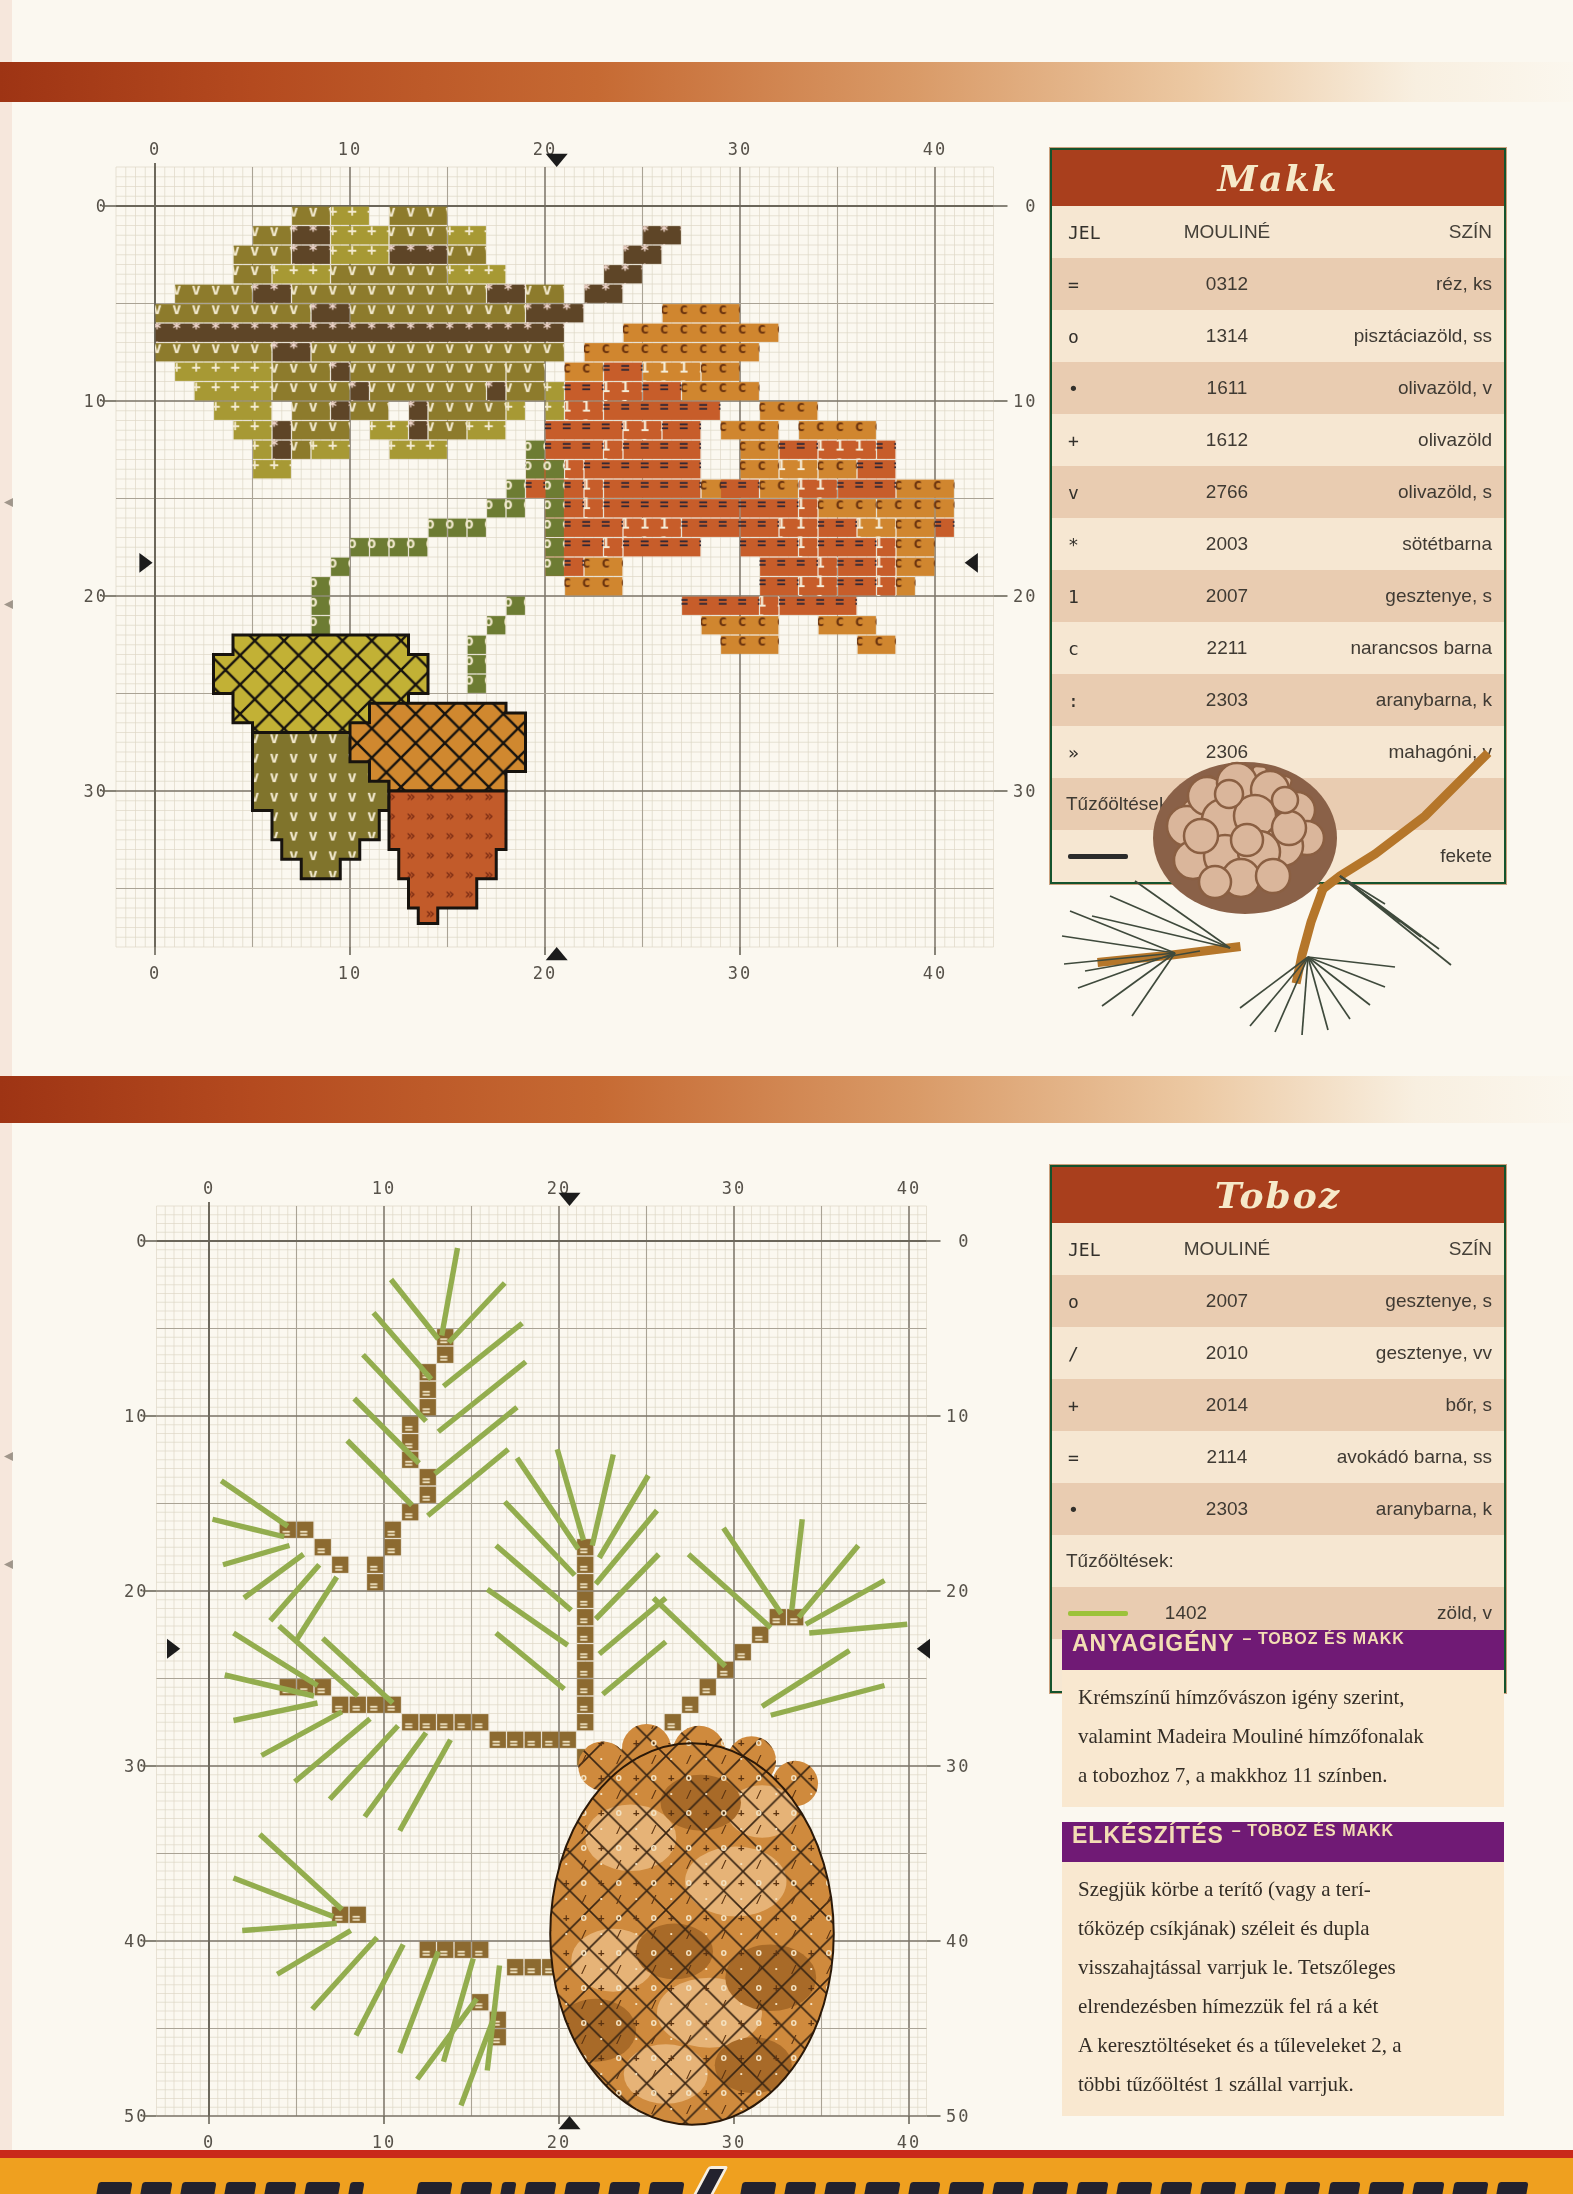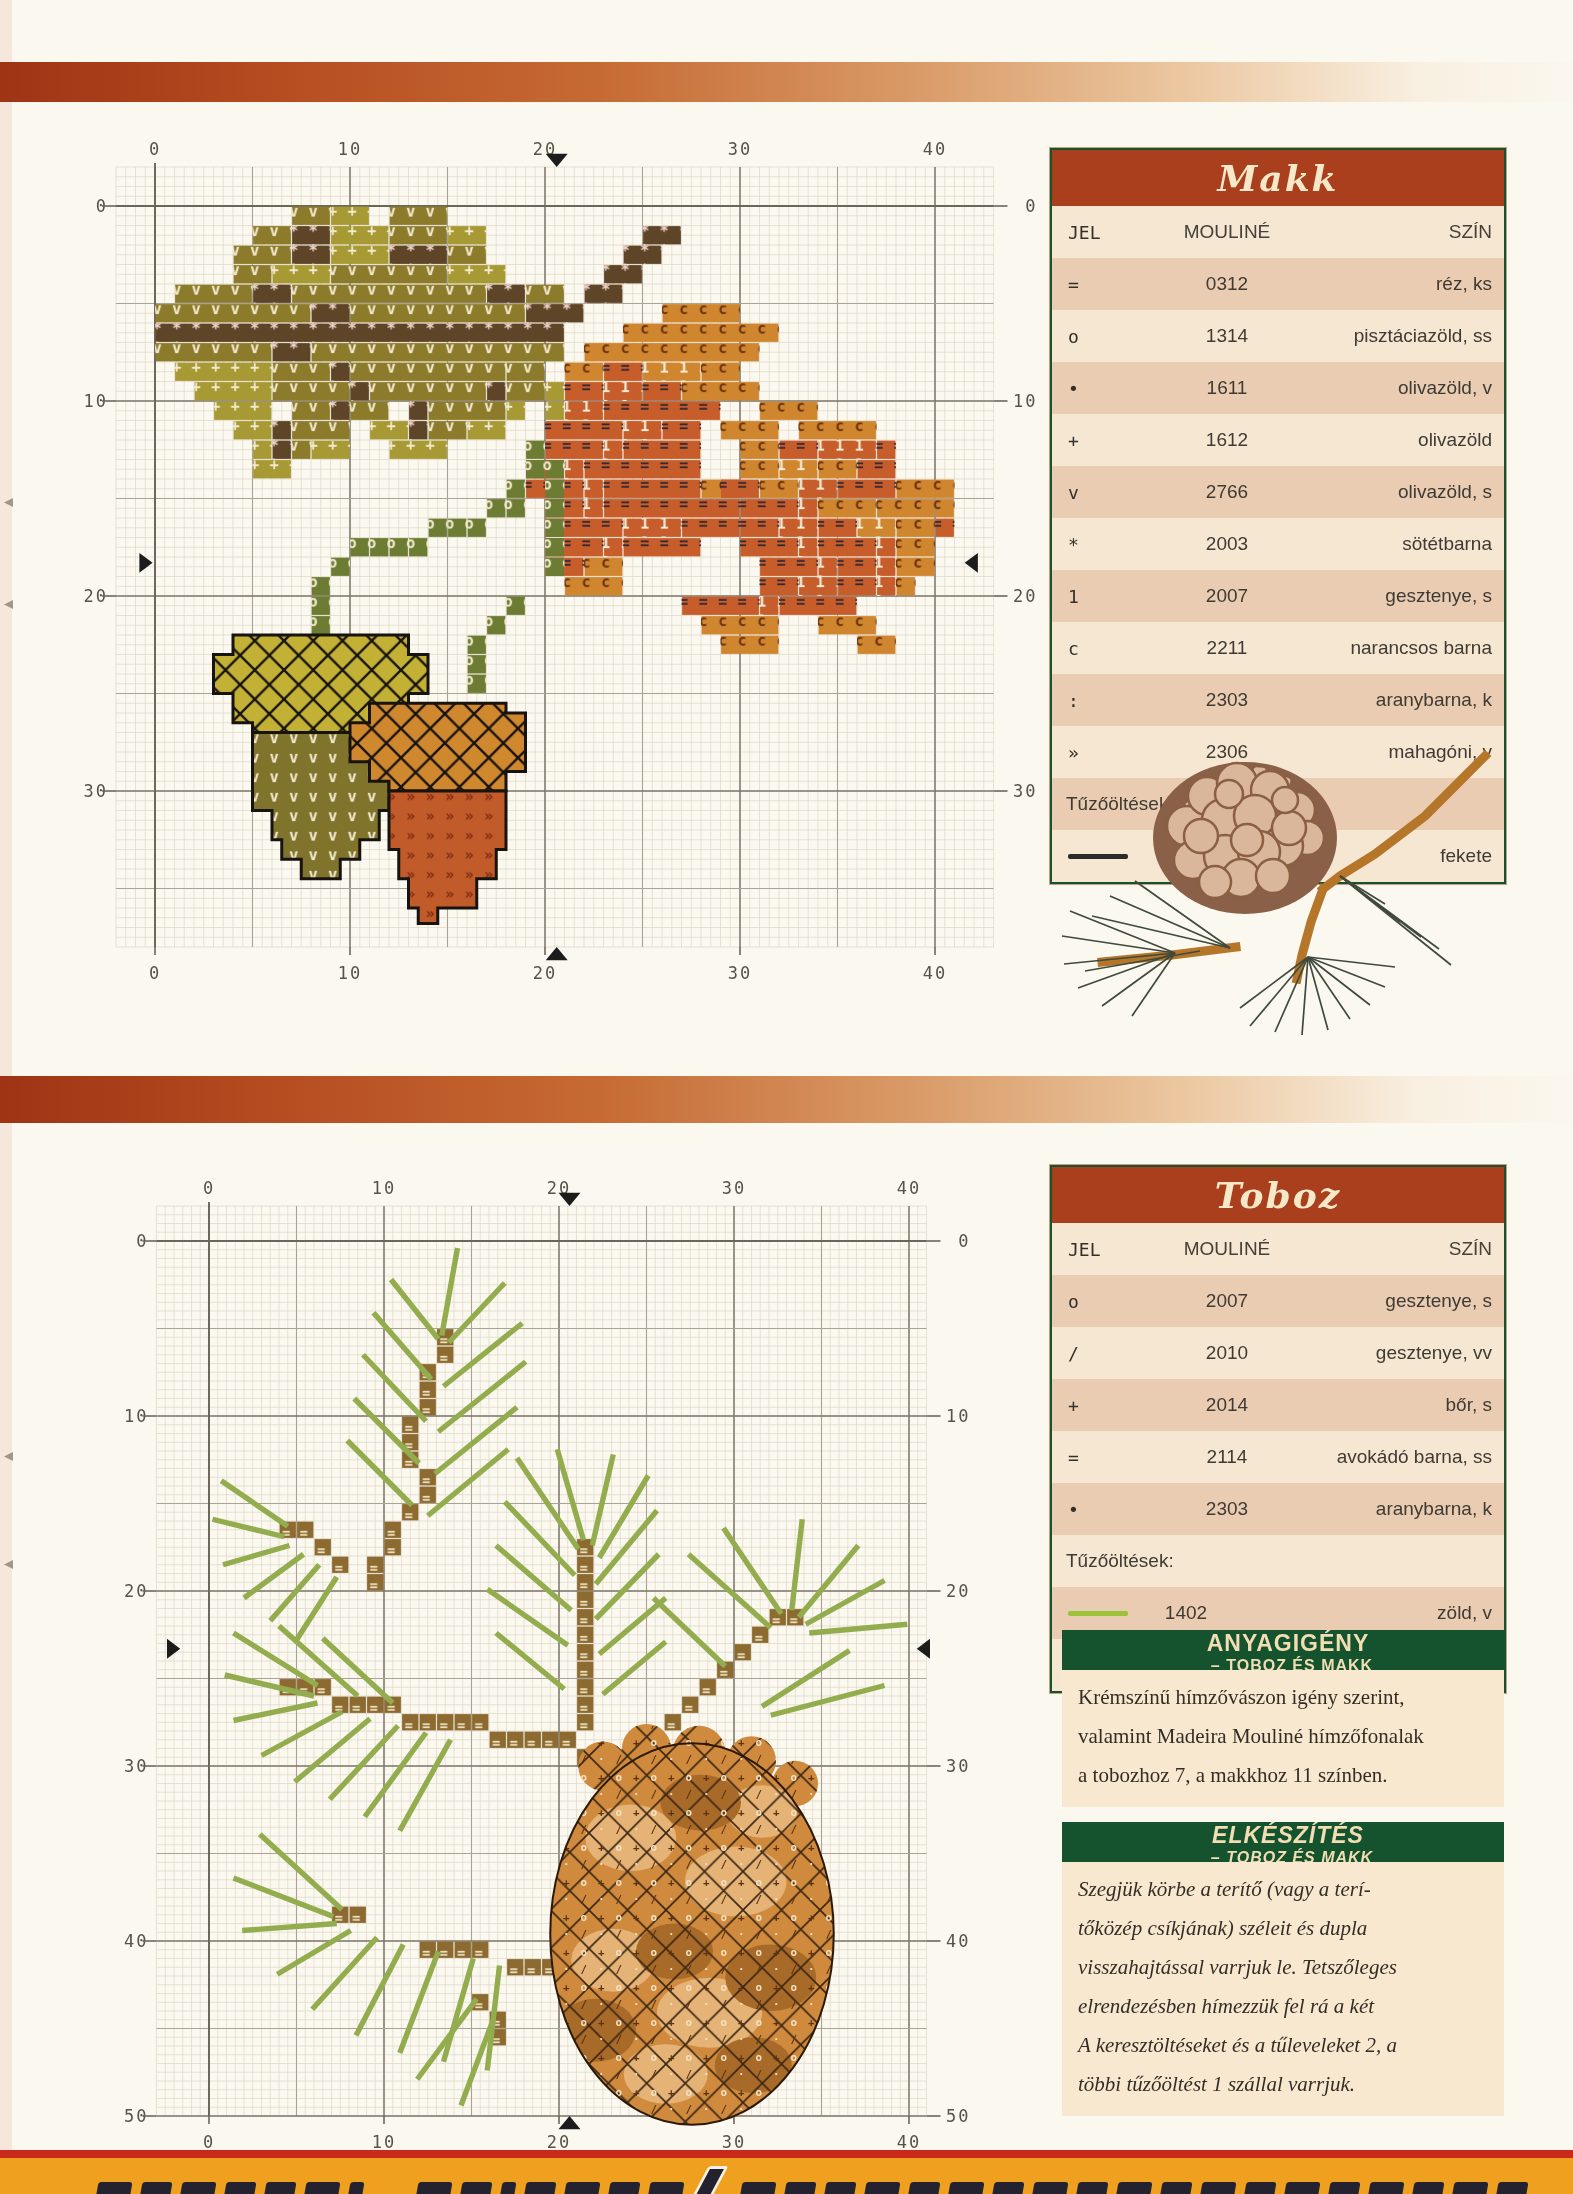--- a/index.html
+++ b/index.html
@@ -21,22 +21,22 @@
   .lrow.cream{background:#f6e7d2;}
   .lrow .jel{width:84px;padding-left:16px;font-family:"DejaVu Sans Mono",monospace;font-size:18px;color:#33302b;}
   .lrow .mou{width:150px;text-align:center;}
   .lrow .szin{flex:1;text-align:right;padding-right:12px;}
   .lrow.hdr{font-size:19px;color:#454038;}
   .lrow .stitch-sw{width:60px;margin-left:16px;margin-right:8px;height:5px;border-radius:2px;}
   .lrow .tuzo{padding-left:14px;font-size:19px;}
 
   
   .section{width:442px;background:#f9e8d0;}
-  .section .shead{height:36px;background:#14532d;display:flex;align-items:center;padding:0 0 4px 10px;
-      color:#f3ddb4;font-weight:bold;white-space:nowrap;overflow:hidden;flex-direction:column;}
+  .section .shead{height:36px;background:#701a75;display:flex;align-items:flex-start;padding:0 0 4px 10px;
+      color:#f3ddb4;font-weight:bold;white-space:nowrap;overflow:hidden;}
   .section .shead .big{font-size:23px;letter-spacing:1px;}
   .section .shead .small{font-size:16px;margin-left:8px;letter-spacing:1px;}
   .section .sbody{padding:8px 16px 12px 16px;font-family:"Liberation Serif",serif;
       font-size:21px;line-height:39px;color:#332d26;}
 
   
   #banner-line{left:0;width:1573px;height:8px;background:#c9291a;}
   #banner{left:0;width:1573px;height:36px;background:#efa01f;overflow:hidden;}
   .glyph{position:absolute;top:24px;height:40px;background:#23222e;transform:skewX(-10deg);border-radius:3px;}
   .glyph.acc{background:#23222e;border:3px solid #f6efe2;top:8px;height:26px;}
@@ -1380,21 +1380,21 @@
       <span class="big">ANYAGIGÉNY</span>
       <span class="small">– TOBOZ ÉS MAKK</span>
     </div>
     <div class="sbody" id="anyag-body">
         <div>Krémszínű hímzővászon igény szerint,</div>
         <div>valamint Madeira Mouliné hímzőfonalak</div>
         <div>a tobozhoz 7, a makkhoz 11 színben.</div>
       </div>
   </div>
 
-  <div class="section abs" style="left:1062px;top:1822px;font-style:italic;">
+  <div class="section abs" style="left:1062px;top:1822px;">
     <div class="shead">
       <span class="big">ELKÉSZÍTÉS</span>
       <span class="small">– TOBOZ ÉS MAKK</span>
     </div>
     <div class="sbody" id="elk-body">
         <div>Szegjük körbe a terítő (vagy a terí-</div>
         <div>tőközép csíkjának) széleit és dupla</div>
         <div>visszahajtással varrjuk le. Tetszőleges</div>
         <div>elrendezésben hímezzük fel rá a két</div>
         <div>A keresztöltéseket és a tűleveleket 2, a</div>

